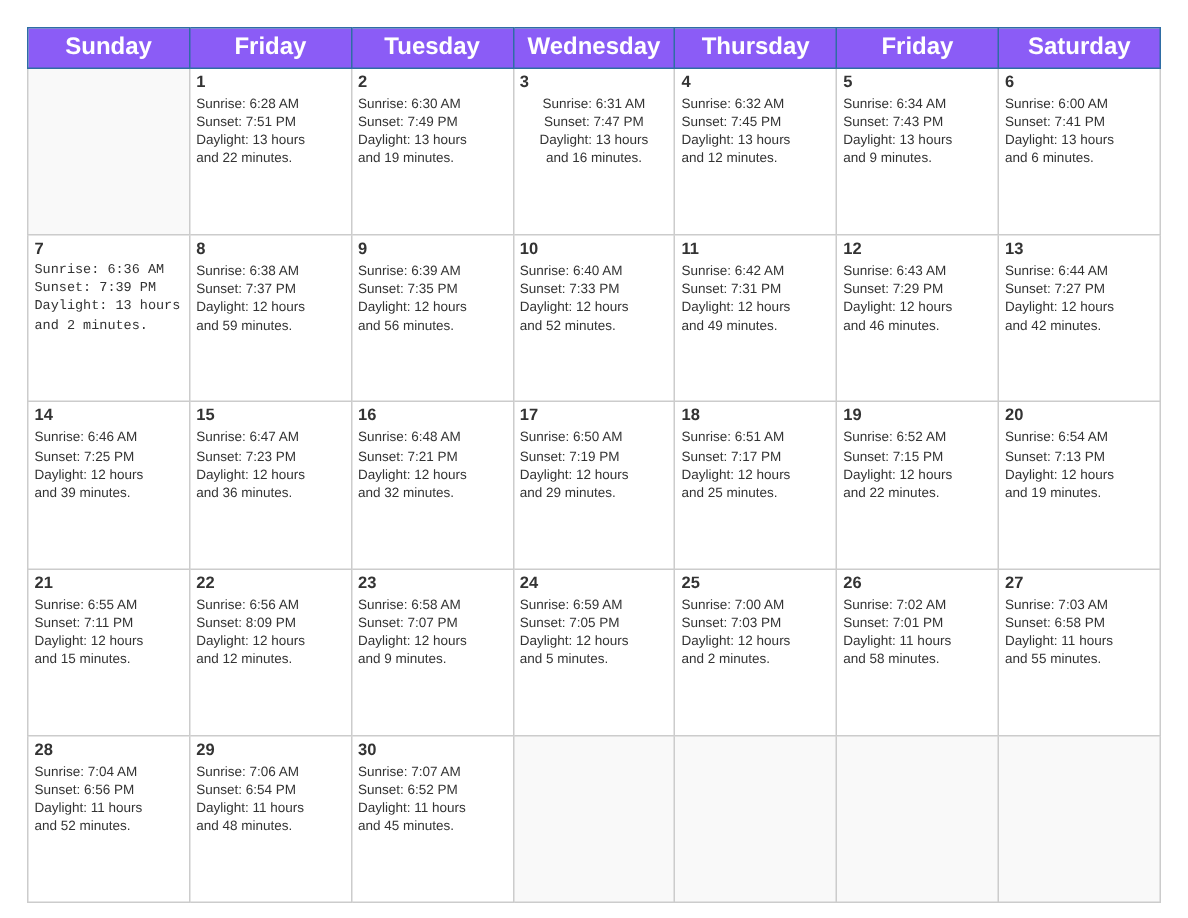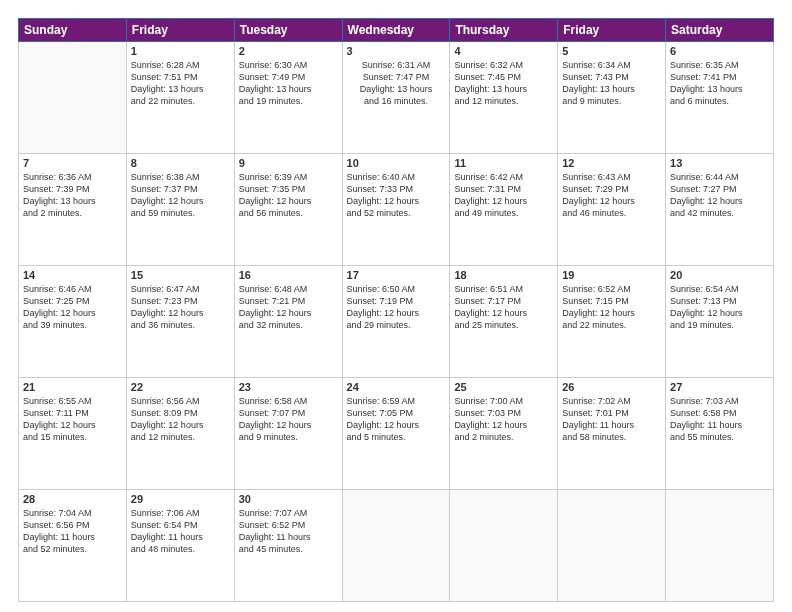--- a/index.html
+++ b/index.html
@@ -43,25 +43,25 @@
       margin-top: 2px;
     }
     .calendar {
       flex: 1;
       border: 1px solid #ccc;
       border-collapse: collapse;
       width: 100%;
       table-layout: fixed;
     }
     .calendar th {
-      background-color: #701a75;
+      background-color: #8b5cf6;
       color: #fff;
-      font-size: 12px;
+      font-size: 16px;
       font-weight: bold;
-      text-align: left;
+      text-align: center;
       padding: 4px 5px;
       border: 1px solid #2e6da4;
     }
     .calendar td {
       border: 1px solid #ccc;
       vertical-align: top;
       padding: 3px 4px;
       font-size: 9.5px;
       color: #333;
       height: 82px;
@@ -136,30 +136,30 @@
           </td>
           <td>
             <span class="day-num">5</span>
             <div class="cell-info" style="white-space: pre-line;">Sunrise: 6:34 AM
 Sunset: 7:43 PM
 Daylight: 13 hours
 and 9 minutes.</div>
           </td>
           <td>
             <span class="day-num">6</span>
-            <div class="cell-info" style="white-space: pre-line;">Sunrise: 6:35 AM
+            <div class="cell-info" style="white-space: pre-line;">Sunrise: 6:00 AM
 Sunset: 7:41 PM
 Daylight: 13 hours
 and 6 minutes.</div>
           </td>
         </tr>
         <tr>
           <td>
             <span class="day-num">7</span>
-            <div class="cell-info" style="white-space: pre-line;">Sunrise: 6:36 AM
+            <div class="cell-info" style="white-space: pre-line; font-family: Liberation Mono, monospace;">Sunrise: 6:36 AM
 Sunset: 7:39 PM
 Daylight: 13 hours
 and 2 minutes.</div>
           </td>
           <td>
             <span class="day-num">8</span>
             <div class="cell-info" style="white-space: pre-line;">Sunrise: 6:38 AM
 Sunset: 7:37 PM
 Daylight: 12 hours
 and 59 minutes.</div>

